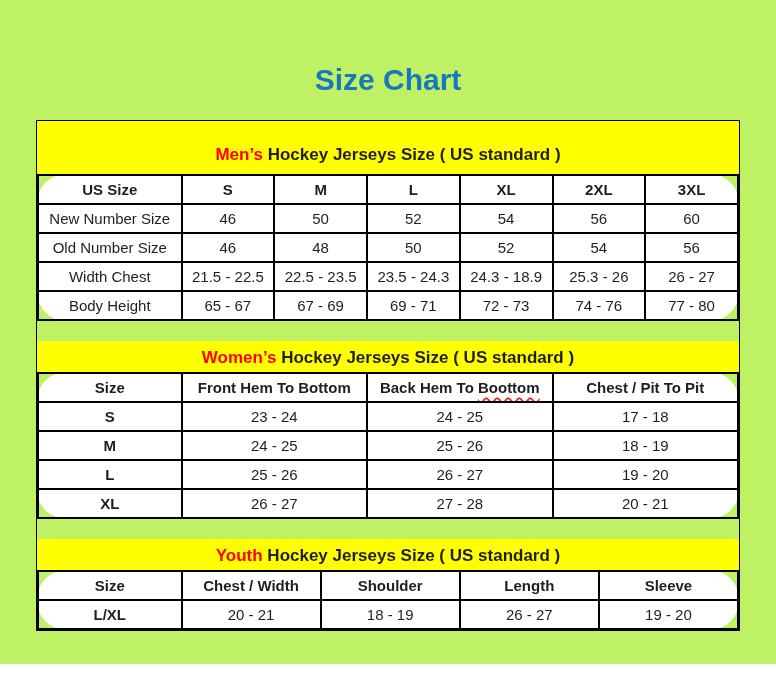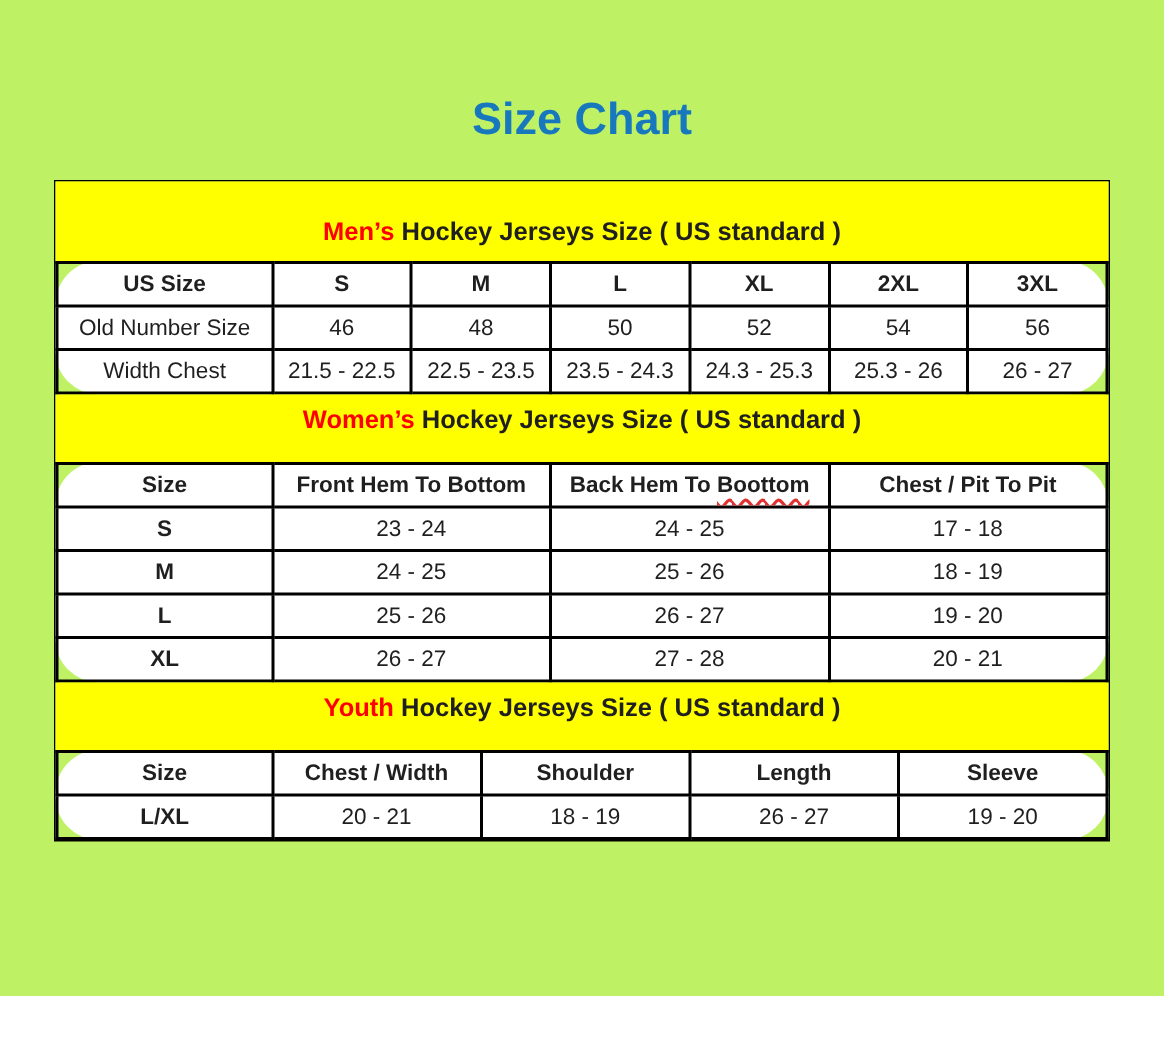--- a/index.html
+++ b/index.html
@@ -28,21 +28,21 @@
     border: 1px solid #000;
   }
   .banner {
     background: var(--banner-yellow, #ffff00);
     text-align: center;
     font-weight: 700;
     font-size: 17px;
     line-height: 20px;
     padding: 24px 0 9px;
   }
-  .banner.slim { padding: 7px 0 18px; }
+  .banner.slim { padding: 7px 0 4px; margin-top: 20px; }
   .banner .accent { color: var(--accent-red, #ff0000); }
   table.tbl {
     width: 100%;
     border-collapse: collapse;
     table-layout: fixed;
     background: #ffffff;
     border-radius: 29px;
   }
   .tbl th, .tbl td {
     border: 2px solid #000;
@@ -90,36 +90,54 @@
               <th>S</th>
               <th>M</th>
               <th>L</th>
               <th>XL</th>
               <th>2XL</th>
               <th>3XL</th>
             </tr>
           </thead>
           <tbody>
             <tr>
+              <td class="row-label">New Number Size</td>
+              <td>46</td>
+              <td>50</td>
+              <td>52</td>
+              <td>54</td>
+              <td>56</td>
+              <td>60</td>
+            </tr>
+            <tr>
               <td class="row-label">Old Number Size</td>
               <td>46</td>
               <td>48</td>
               <td>50</td>
               <td>52</td>
               <td>54</td>
               <td>56</td>
             </tr>
             <tr>
               <td class="row-label">Width Chest</td>
               <td>21.5 - 22.5</td>
               <td>22.5 - 23.5</td>
               <td>23.5 - 24.3</td>
-              <td>24.3 - 25.3</td>
+              <td>24.3 - 18.9</td>
               <td>25.3 - 26</td>
               <td>26 - 27</td>
+            </tr>
+            <tr>
+              <td class="row-label">Body Height</td>
+              <td>65 - 67</td>
+              <td>67 - 69</td>
+              <td>69 - 71</td>
+              <td>72 - 73</td>
+              <td>74 - 76</td>
+              <td>77 - 80</td>
             </tr>
           </tbody>
         </table>
       </section>
       <section>
         <div class="banner slim"><span class="accent">Women’s</span><span> Hockey Jerseys Size ( US standard )</span></div>
         <table class="tbl t1">
           <colgroup>
             <col style="width: 20.5%;">
             <col style="width: 26.5%;">

